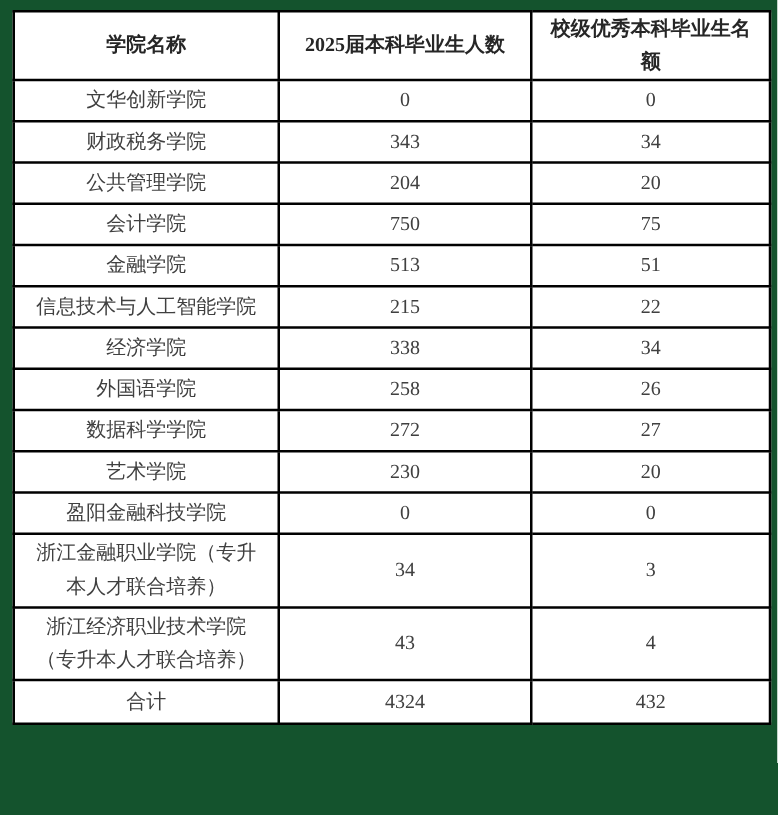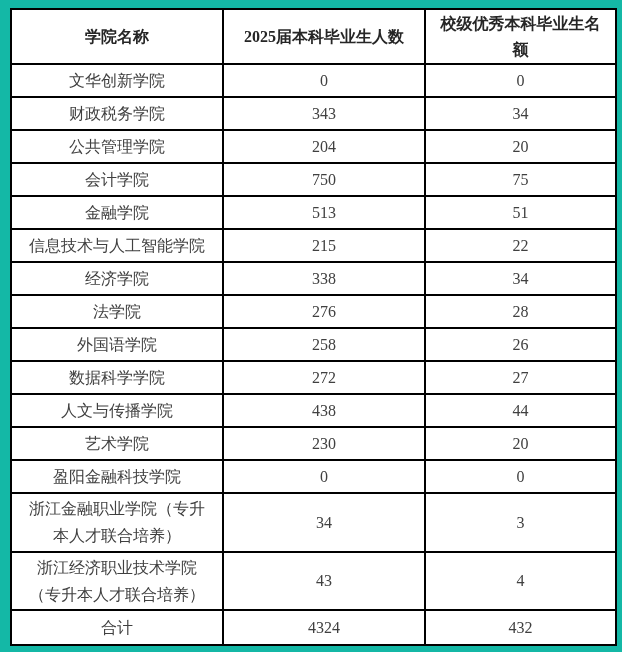--- a/index.html
+++ b/index.html
@@ -7,21 +7,21 @@
     padding: 0;
     background: #ffffff;
     width: 622px;
     height: 652px;
     font-family: "Liberation Serif", "DejaVu Serif", serif;
   }
   .page {
     position: relative;
     width: 622px;
     height: 652px;
-    background: #14b8a6;
+    background: #14532d;
     overflow: hidden;
   }
   table.quota-table {
     position: absolute;
     left: 10px;
     top: 8px;
     width: 605px;
     border-collapse: collapse;
     table-layout: fixed;
     background: #ffffff;
@@ -103,38 +103,28 @@
           <td>信息技术与人工智能学院</td>
           <td>215</td>
           <td>22</td>
         </tr>
         <tr>
           <td>经济学院</td>
           <td>338</td>
           <td>34</td>
         </tr>
         <tr>
-          <td>法学院</td>
-          <td>276</td>
-          <td>28</td>
-        </tr>
-        <tr>
           <td>外国语学院</td>
           <td>258</td>
           <td>26</td>
         </tr>
         <tr>
           <td>数据科学学院</td>
           <td>272</td>
           <td>27</td>
-        </tr>
-        <tr>
-          <td>人文与传播学院</td>
-          <td>438</td>
-          <td>44</td>
         </tr>
         <tr>
           <td>艺术学院</td>
           <td>230</td>
           <td>20</td>
         </tr>
         <tr>
           <td>盈阳金融科技学院</td>
           <td>0</td>
           <td>0</td>

